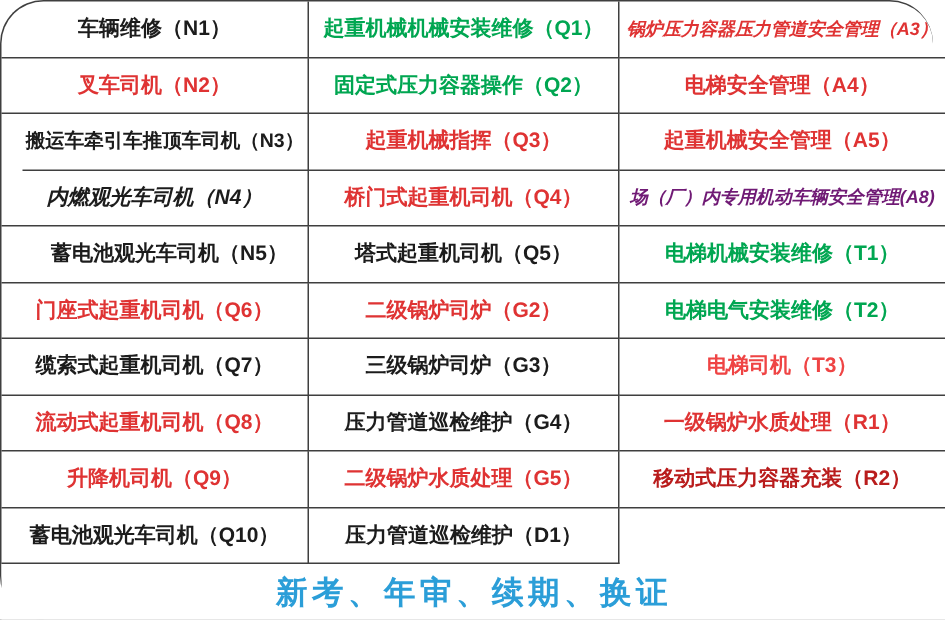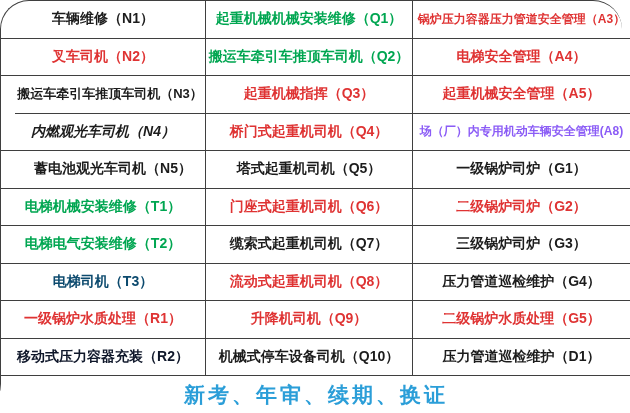--- a/index.html
+++ b/index.html
@@ -14,70 +14,69 @@
     border-radius:29px;
   }
   .cell{
     box-sizing:border-box;
     border-right:1px solid #3f3f3f;
     border-bottom:1px solid #3f3f3f;
     display:flex;align-items:center;justify-content:center;
     font-weight:bold;font-size:14px;white-space:nowrap;
     overflow:hidden;
   }
-  .sz12{font-size:12px;}
+  .sz12{font-size:12px;font-style:italic;}
   .sz13{font-size:13px;}
   .footer{
     grid-column:1 / span 3;
     box-sizing:border-box;
     display:flex;align-items:center;justify-content:center;
     font-weight:bold;font-size:21px;letter-spacing:3px;
     background:#ffffff;
   }
 </style>
 </head>
 <body>
 
 <div class="table">
 
   <div class="cell" style="color: rgb(28, 28, 28);">车辆维修（N1）</div>
   <div class="cell" style="color: rgb(0, 166, 81);">起重机械机械安装维修（Q1）</div>
   <div class="cell sz12" style="color: rgb(223, 51, 51);">锅炉压力容器压力管道安全管理（A3）</div>
 
   <div class="cell" style="color: rgb(223, 51, 51);">叉车司机（N2）</div>
-  <div class="cell" style="color: rgb(0, 166, 81);">搬运车牵引车推顶车司机（Q2）</div>
+  <div class="cell" style="color: rgb(0, 166, 81);">固定式压力容器操作（Q2）</div>
   <div class="cell" style="color: rgb(223, 51, 51);">电梯安全管理（A4）</div>
 
   <div class="cell sz13" style="color: rgb(28, 28, 28); margin-left: 14px;">搬运车牵引车推顶车司机（N3）</div>
   <div class="cell" style="color: rgb(223, 51, 51);">起重机械指挥（Q3）</div>
   <div class="cell" style="color: rgb(223, 51, 51);">起重机械安全管理（A5）</div>
 
   <div class="cell" style="color: rgb(28, 28, 28); font-style: italic;">内燃观光车司机（N4）</div>
   <div class="cell" style="color: rgb(223, 51, 51);">桥门式起重机司机（Q4）</div>
-  <div class="cell sz12" style="color: #8b5cf6;">场（厂）内专用机动车辆安全管理(A8)</div>
+  <div class="cell sz12" style="color: #701a75;">场（厂）内专用机动车辆安全管理(A8)</div>
 
   <div class="cell" style="color: rgb(28, 28, 28); padding-left: 20px;">蓄电池观光车司机（N5）</div>
   <div class="cell" style="color: rgb(28, 28, 28);">塔式起重机司机（Q5）</div>
-  <div class="cell" style="color: rgb(28, 28, 28);">一级锅炉司炉（G1）</div>
 
   <div class="cell" style="color: rgb(0, 166, 81);">电梯机械安装维修（T1）</div>
   <div class="cell" style="color: rgb(223, 51, 51);">门座式起重机司机（Q6）</div>
   <div class="cell" style="color: rgb(223, 51, 51);">二级锅炉司炉（G2）</div>
 
   <div class="cell" style="color: rgb(0, 166, 81);">电梯电气安装维修（T2）</div>
   <div class="cell" style="color: rgb(28, 28, 28);">缆索式起重机司机（Q7）</div>
   <div class="cell" style="color: rgb(28, 28, 28);">三级锅炉司炉（G3）</div>
 
-  <div class="cell" style="color: #0c4a6e;">电梯司机（T3）</div>
+  <div class="cell" style="color: #ef4444;">电梯司机（T3）</div>
   <div class="cell" style="color: rgb(223, 51, 51);">流动式起重机司机（Q8）</div>
   <div class="cell" style="color: rgb(28, 28, 28);">压力管道巡检维护（G4）</div>
 
   <div class="cell" style="color: rgb(223, 51, 51);">一级锅炉水质处理（R1）</div>
   <div class="cell" style="color: rgb(223, 51, 51);">升降机司机（Q9）</div>
   <div class="cell" style="color: rgb(223, 51, 51);">二级锅炉水质处理（G5）</div>
 
-  <div class="cell" style="color: #0f172a;">移动式压力容器充装（R2）</div>
-  <div class="cell" style="color: rgb(28, 28, 28);">机械式停车设备司机（Q10）</div>
+  <div class="cell" style="color: #b91c1c;">移动式压力容器充装（R2）</div>
+  <div class="cell" style="color: rgb(28, 28, 28);">蓄电池观光车司机（Q10）</div>
   <div class="cell" style="color: rgb(28, 28, 28);">压力管道巡检维护（D1）</div>
 
   <div class="footer" style="color: rgb(43, 158, 216);">新考、年审、续期、换证</div>
 
 </div>
 
 </body></html>

